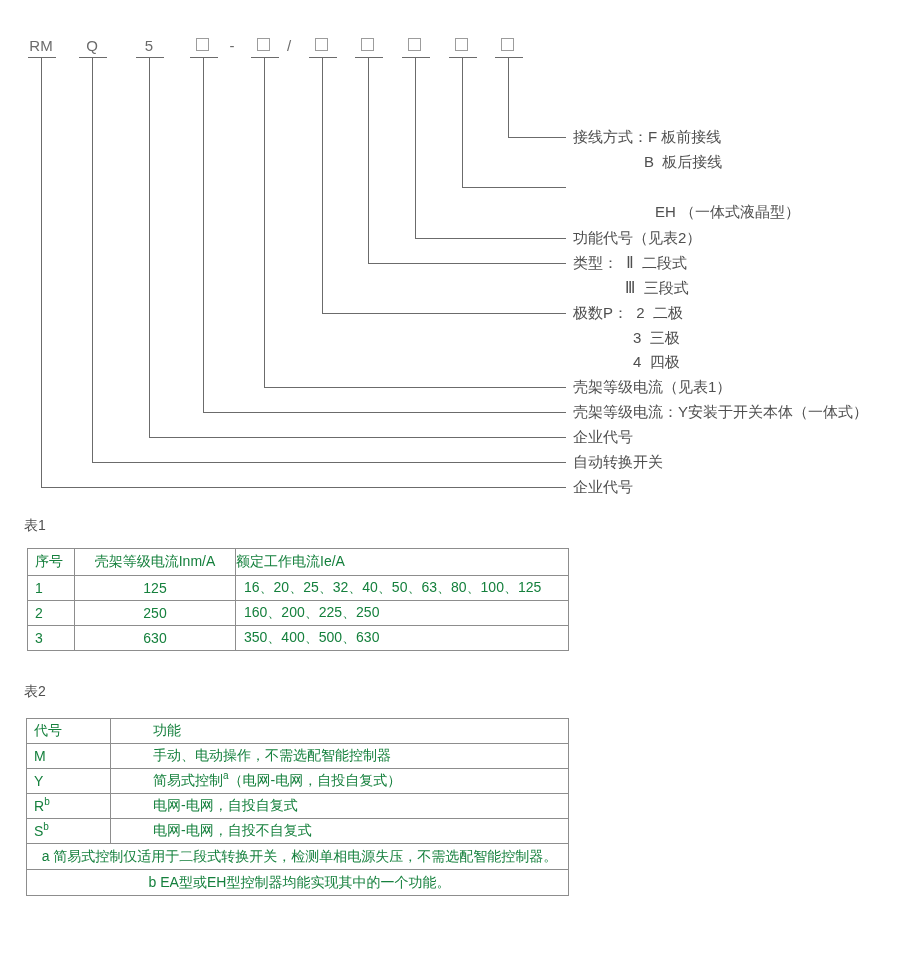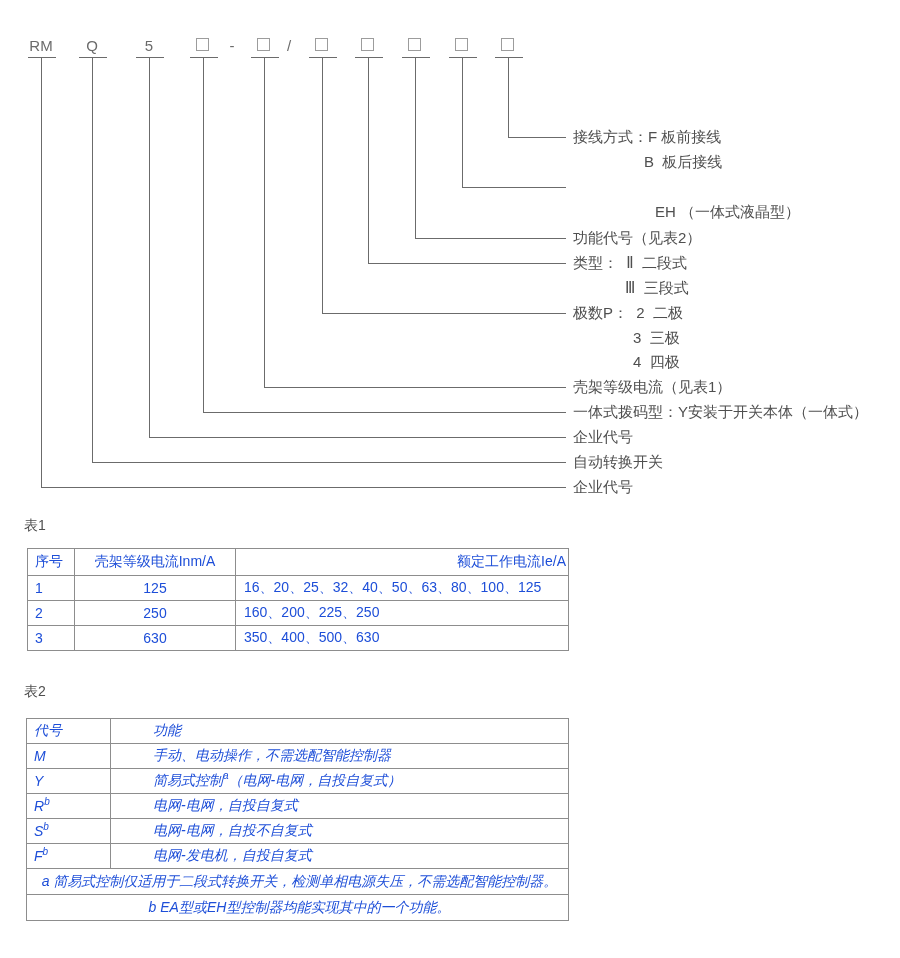--- a/index.html
+++ b/index.html
@@ -24,35 +24,35 @@
     position:absolute;height:20px;line-height:20px;font-size:15px;
     color:#4f4f4f;white-space:pre;
   }
   
   .tbl-title{
     position:absolute;left:24px;font-size:14px;color:#4f4f4f;
     height:18px;line-height:18px;
   }
   table{
     position:absolute;border-collapse:collapse;table-layout:fixed;
-    font-size:14px;color:#1d4ed8;
+    font-size:14px;color:#15803d;
   }
   td,th{
     border:1px solid #8d8d8d;font-weight:normal;text-align:left;
     padding:0;white-space:nowrap;overflow:hidden;
   }
   #table1{left:27px;top:548px;width:541px;}
   #table1 tr{height:25px;}
   #table1 tr.hdr{height:27px;}
   #table1 .c0{padding-left:7px;}
   #table1 .c1{text-align:center;}
   #table1 .c2{padding-left:8px;padding-right:2px;}
-  #table1 th.c2{text-align:right;padding-left:0;}
+  #table1 th.c2{text-align:left;padding-left:0;}
   #table2{left:26px;top:718px;width:542px;}
-  #table2 tr{height:25px;font-style:italic;}
+  #table2 tr{height:25px;}
   #table2 tr.fnb{height:26px;}
   #table2 .c0{padding-left:7px;}
   #table2 .c1{padding-left:42px;margin-left:10px;}
   #table2 .fn{padding-left:4px;text-align:center;}
   sup{font-size:10px;line-height:0;vertical-align:super;}
 </style>
 </head>
 <body>
 
 <div class="diagram">
@@ -91,21 +91,21 @@
   <div class="dlabel" style="left:573px;top:127px">接线方式：F 板前接线</div>
   <div class="dlabel" style="left:644px;top:152px">B  板后接线</div>
   <div class="dlabel" style="left:655px;top:202px">EH （一体式液晶型）</div>
   <div class="dlabel" style="left:573px;top:228px">功能代号（见表2）</div>
   <div class="dlabel" style="left:573px;top:253px">类型：  Ⅱ  二段式</div>
   <div class="dlabel" style="left:625px;top:278px">Ⅲ  三段式</div>
   <div class="dlabel" style="left:573px;top:303px">极数P：  2  二极</div>
   <div class="dlabel" style="left:633px;top:328px">3  三极</div>
   <div class="dlabel" style="left:633px;top:352px">4  四极</div>
   <div class="dlabel" style="left:573px;top:377px">壳架等级电流（见表1）</div>
-  <div class="dlabel" style="left:573px;top:402px">一体式拨码型：Y安装于开关本体（一体式）</div>
+  <div class="dlabel" style="left:573px;top:402px">壳架等级电流：Y安装于开关本体（一体式）</div>
   <div class="dlabel" style="left:573px;top:427px">企业代号</div>
   <div class="dlabel" style="left:573px;top:452px">自动转换开关</div>
   <div class="dlabel" style="left:573px;top:477px">企业代号</div>
 </div>
 
 <div class="tbl-title" style="top:516px">表1</div>
 
 <table id="table1">
   <colgroup>
       <col style="width:47px">
@@ -157,24 +157,20 @@
     <td class="c1"><span>简易式控制</span><sup>a</sup><span>（电网-电网，自投自复式）</span></td>
   </tr>
   <tr>
     <td class="c0"><span>R</span><sup>b</sup></td>
     <td class="c1"><span>电网-电网，自投自复式</span><sup></sup><span></span></td>
   </tr>
   <tr>
     <td class="c0"><span>S</span><sup>b</sup></td>
     <td class="c1"><span>电网-电网，自投不自复式</span><sup></sup><span></span></td>
   </tr>
-  <tr>
-    <td class="c0"><span>F</span><sup>b</sup></td>
-    <td class="c1"><span>电网-发电机，自投自复式</span><sup></sup><span></span></td>
-  </tr>
   <tr class="fnb">
     <td class="fn" colspan="2">a 简易式控制仅适用于二段式转换开关，检测单相电源失压，不需选配智能控制器。</td>
   </tr>
   <tr class="fnb">
     <td class="fn" colspan="2">b EA型或EH型控制器均能实现其中的一个功能。</td>
   </tr>
 </tbody>
   </table>
 
 </body></html>

